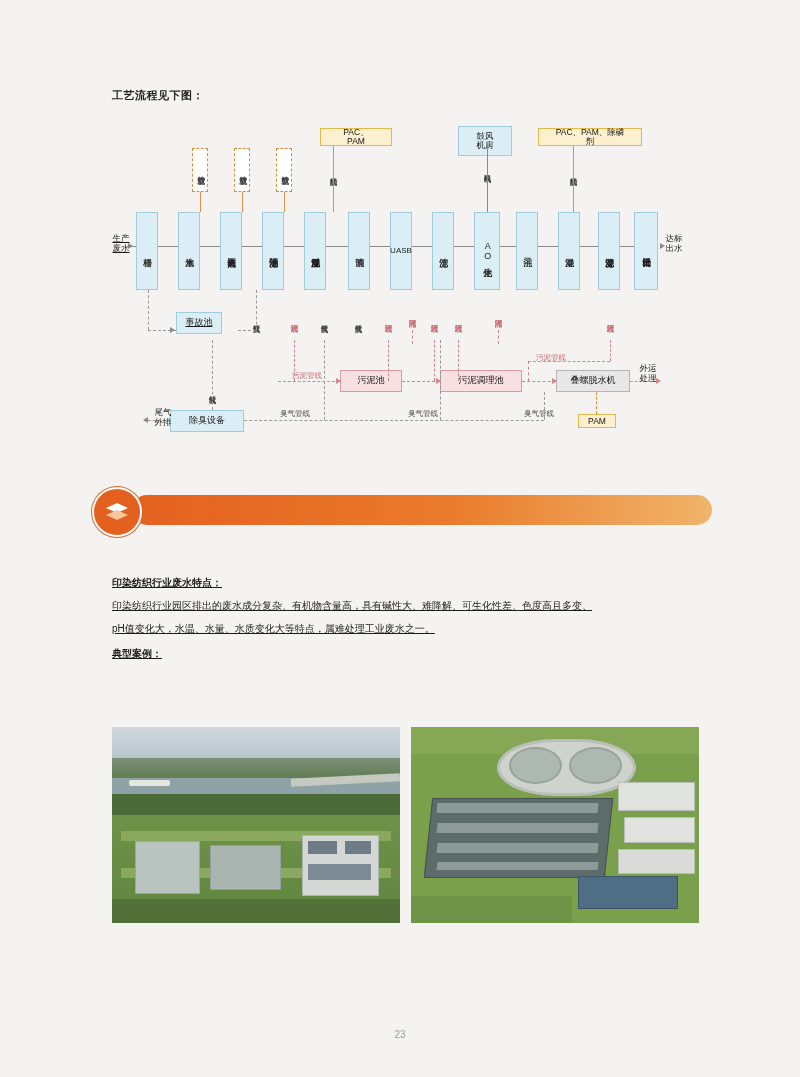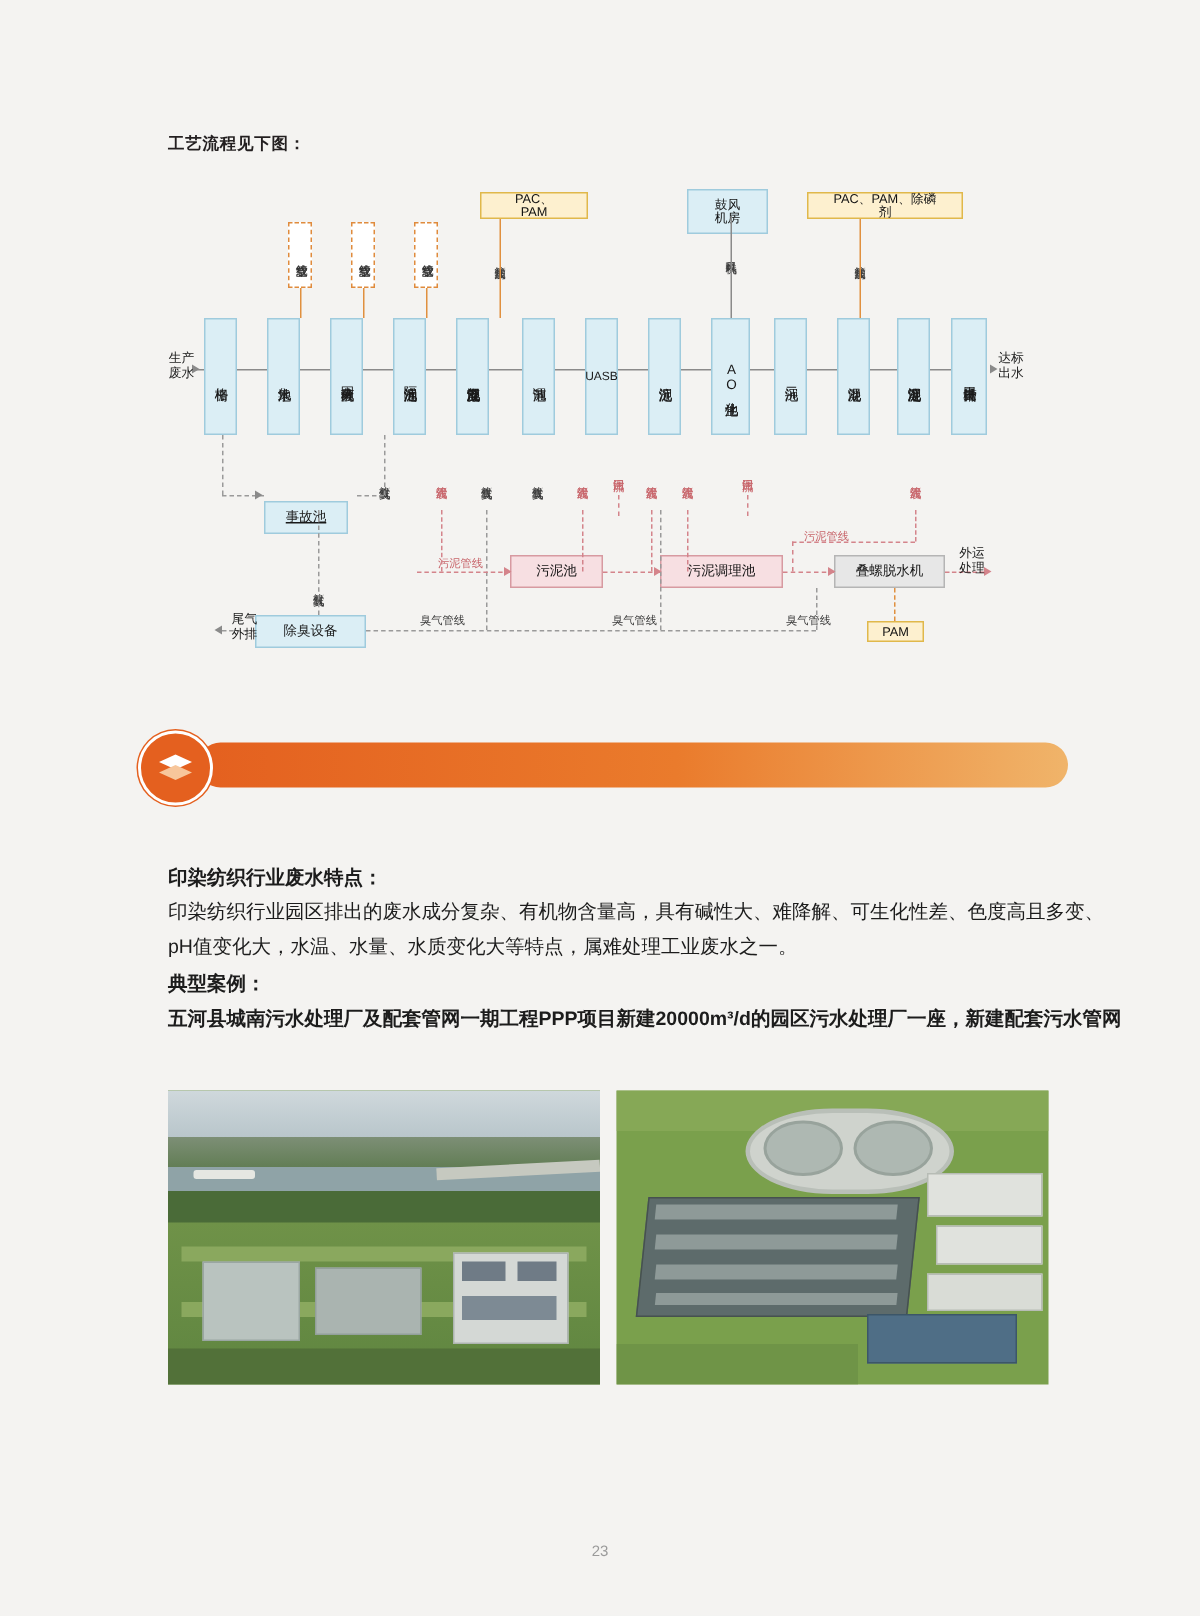--- a/index.html
+++ b/index.html
@@ -155,23 +155,24 @@
     left: 58px; top: 12px;
     font-size: 16px;
     font-weight: bold;
     color: #fff;
     letter-spacing: 1px;
   }
 
   
   .bodytxt {
     position: absolute;
-    font-size: 13px;
+    font-size: 10px;
     line-height: 1.75;
     color: #1c1c1c;
+    text-decoration: underline;
   }
   .bold { font-weight: bold; }
 
   
   .photo {
     position: absolute;
     overflow: hidden;
     background: #6a8f4a;
   }
   .photo .sky {
@@ -212,21 +213,21 @@
     <div class="sol-v orange" style="left:242px; top:192px; height:20px;"></div>
     <div class="sol-v orange" style="left:284px; top:192px; height:20px;"></div>
     <div class="sol-v orange" style="left:333px; top:146px; height:66px;"></div>
     <div class="sol-v orange" style="left:573px; top:146px; height:66px;"></div>
     <div class="ln v" style="left:487px; top:144px; height:68px; background:#8a8a8a;"></div>
 
     <div class="ln h" style="left:128px; top:246px; width:530px;"></div>
     <div class="arrow-r" style="left:128px; top:243px;"></div>
     <div class="arrow-r" style="left:660px; top:243px;"></div>
 
-    <div class="flowlabel" style="left:110px; top:234px; width:22px;">
+    <div class="flowlabel" style="left:110px; top:234px; width:22px;text-decoration:underline;">
       <div>生产</div>
       <div>废水</div>
     </div>
     <div class="flowlabel" style="left:662px; top:234px; width:24px;">
       <div>达标</div>
       <div>出水</div>
     </div>
 
     <div class="box proc" style="left:136px; top:212px; width:22px; height:78px;">格栅</div>
     <div class="box proc" style="left:178px; top:212px; width:22px; height:78px;">集水池</div>
@@ -253,21 +254,21 @@
     <div class="box smalltag pink" style="left:492px; top:298px; width:12px; height:32px;">污泥回流</div>
     <div class="box smalltag pink" style="left:604px; top:298px; width:12px; height:42px;">污泥管线</div>
 
     <div class="box smalltag h" style="left:272px; top:408px; width:46px; height:12px;">臭气管线</div>
     <div class="box smalltag h" style="left:400px; top:408px; width:46px; height:12px;">臭气管线</div>
     <div class="box smalltag h" style="left:516px; top:408px; width:46px; height:12px;">臭气管线</div>
     <div class="box smalltag" style="left:206px; top:370px; width:12px; height:40px;">臭气管线</div>
     <div class="box smalltag pink" style="left:284px; top:370px; width:46px; height:12px; writing-mode:horizontal-tb;">污泥管线</div>
     <div class="box smalltag pink" style="left:528px; top:352px; width:46px; height:12px; writing-mode:horizontal-tb;">污泥管线</div>
 
-    <div class="box proc lat" style="left:176px; top:334px; width:56px; height:22px;text-decoration:underline;">事故池</div>
+    <div class="box proc lat" style="left:176px; top:312px; width:46px; height:22px;text-decoration:underline;">事故池</div>
     <div class="box proc lat" style="left:170px; top:410px; width:74px; height:22px;">除臭设备</div>
     <div class="box sludgebox" style="left:340px; top:370px; width:62px; height:22px;">污泥池</div>
     <div class="box sludgebox" style="left:440px; top:370px; width:82px; height:22px;">污泥调理池</div>
     <div class="box greybox" style="left:556px; top:370px; width:74px; height:22px;">叠螺脱水机</div>
     <div class="box tagbox" style="left:578px; top:414px; width:38px; height:14px;">PAM</div>
 
     <div class="dsh-v" style="left:148px; top:290px; height:40px;"></div>
     <div class="dsh-h" style="left:148px; top:330px; width:28px;"></div>
     <div class="dsh-v" style="left:256px; top:290px; height:40px;"></div>
     <div class="dsh-h" style="left:238px; top:330px; width:18px;"></div>
@@ -318,21 +319,20 @@
         <path d="M13 9 L24 14 L13 19 L2 14 Z" fill="#f7c69b"></path>
       </svg>
     </div>
   </div>
 
   <div class="bodytxt bold" style="left:112px; top:574px;">印染纺织行业废水特点：</div>
   <div class="bodytxt" style="left:112px; top:597px;">印染纺织行业园区排出的废水成分复杂、有机物含量高，具有碱性大、难降解、可生化性差、色度高且多变、</div>
   <div class="bodytxt" style="left:112px; top:620px;">pH值变化大，水温、水量、水质变化大等特点，属难处理工业废水之一。</div>
 
   <div class="bodytxt bold" style="left:112px; top:645px;">典型案例：</div>
-  <div class="bodytxt bold" style="left:112px; top:668px;">五河县城南污水处理厂及配套管网一期工程PPP项目新建20000m³/d的园区污水处理厂一座，新建配套污水管网</div>
 
   <div class="photo" id="photo1" style="left:112px; top:727px; width:288px; height:196px;">
     <div class="sky"></div>
     <div style="position:absolute;left:0;top:16%;width:100%;height:12%;background:linear-gradient(180deg,#7d8f76,#5d7a4f);"></div>
     <div style="position:absolute;left:0;top:26%;width:100%;height:10%;background:#8fa3a7;"></div>
     <div style="position:absolute;left:6%;top:27%;width:14%;height:3%;background:#e5e7e2;border-radius:2px;"></div>
     <div style="position:absolute;left:62%;top:25%;width:38%;height:4%;background:#c6c9c0;transform:rotate(-3deg);"></div>
     <div style="position:absolute;left:0;top:34%;width:100%;height:12%;background:#4a6b38;"></div>
     <div style="position:absolute;left:0;top:45%;width:100%;height:55%;background:linear-gradient(180deg,#6f9248,#5f8540);"></div>
     <div style="position:absolute;left:3%;top:53%;width:94%;height:5%;background:#8aa85e;"></div>

